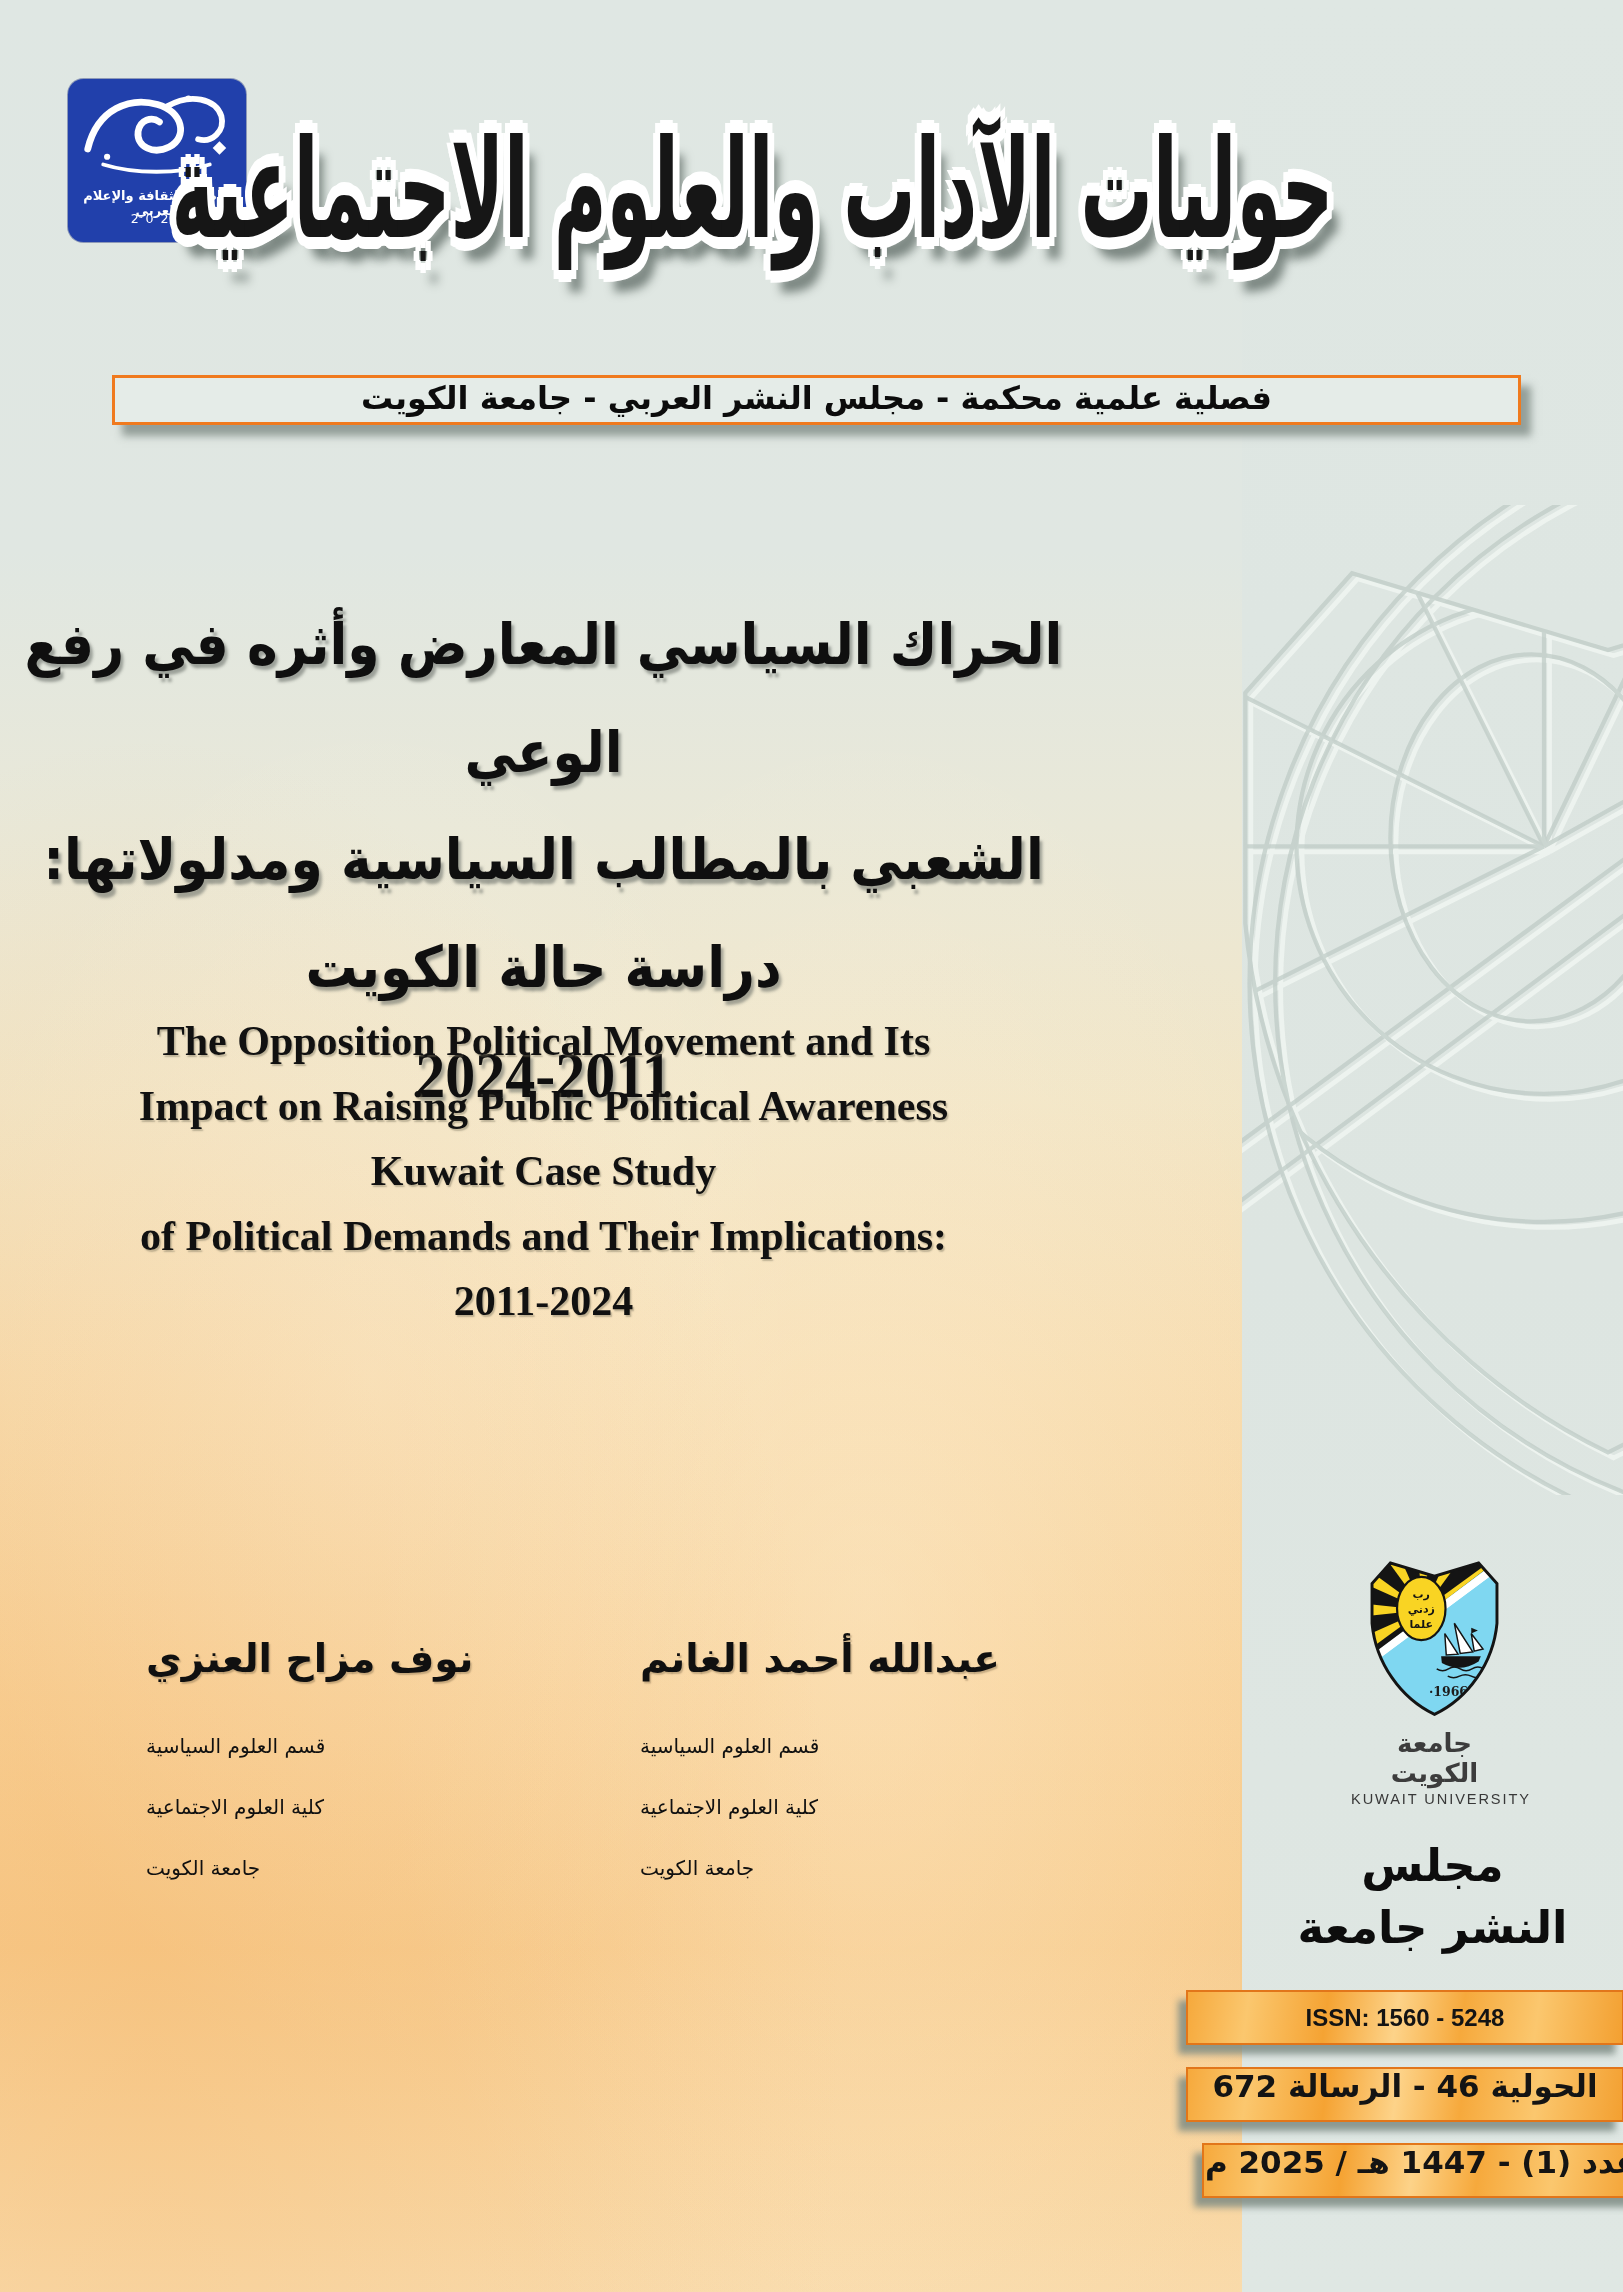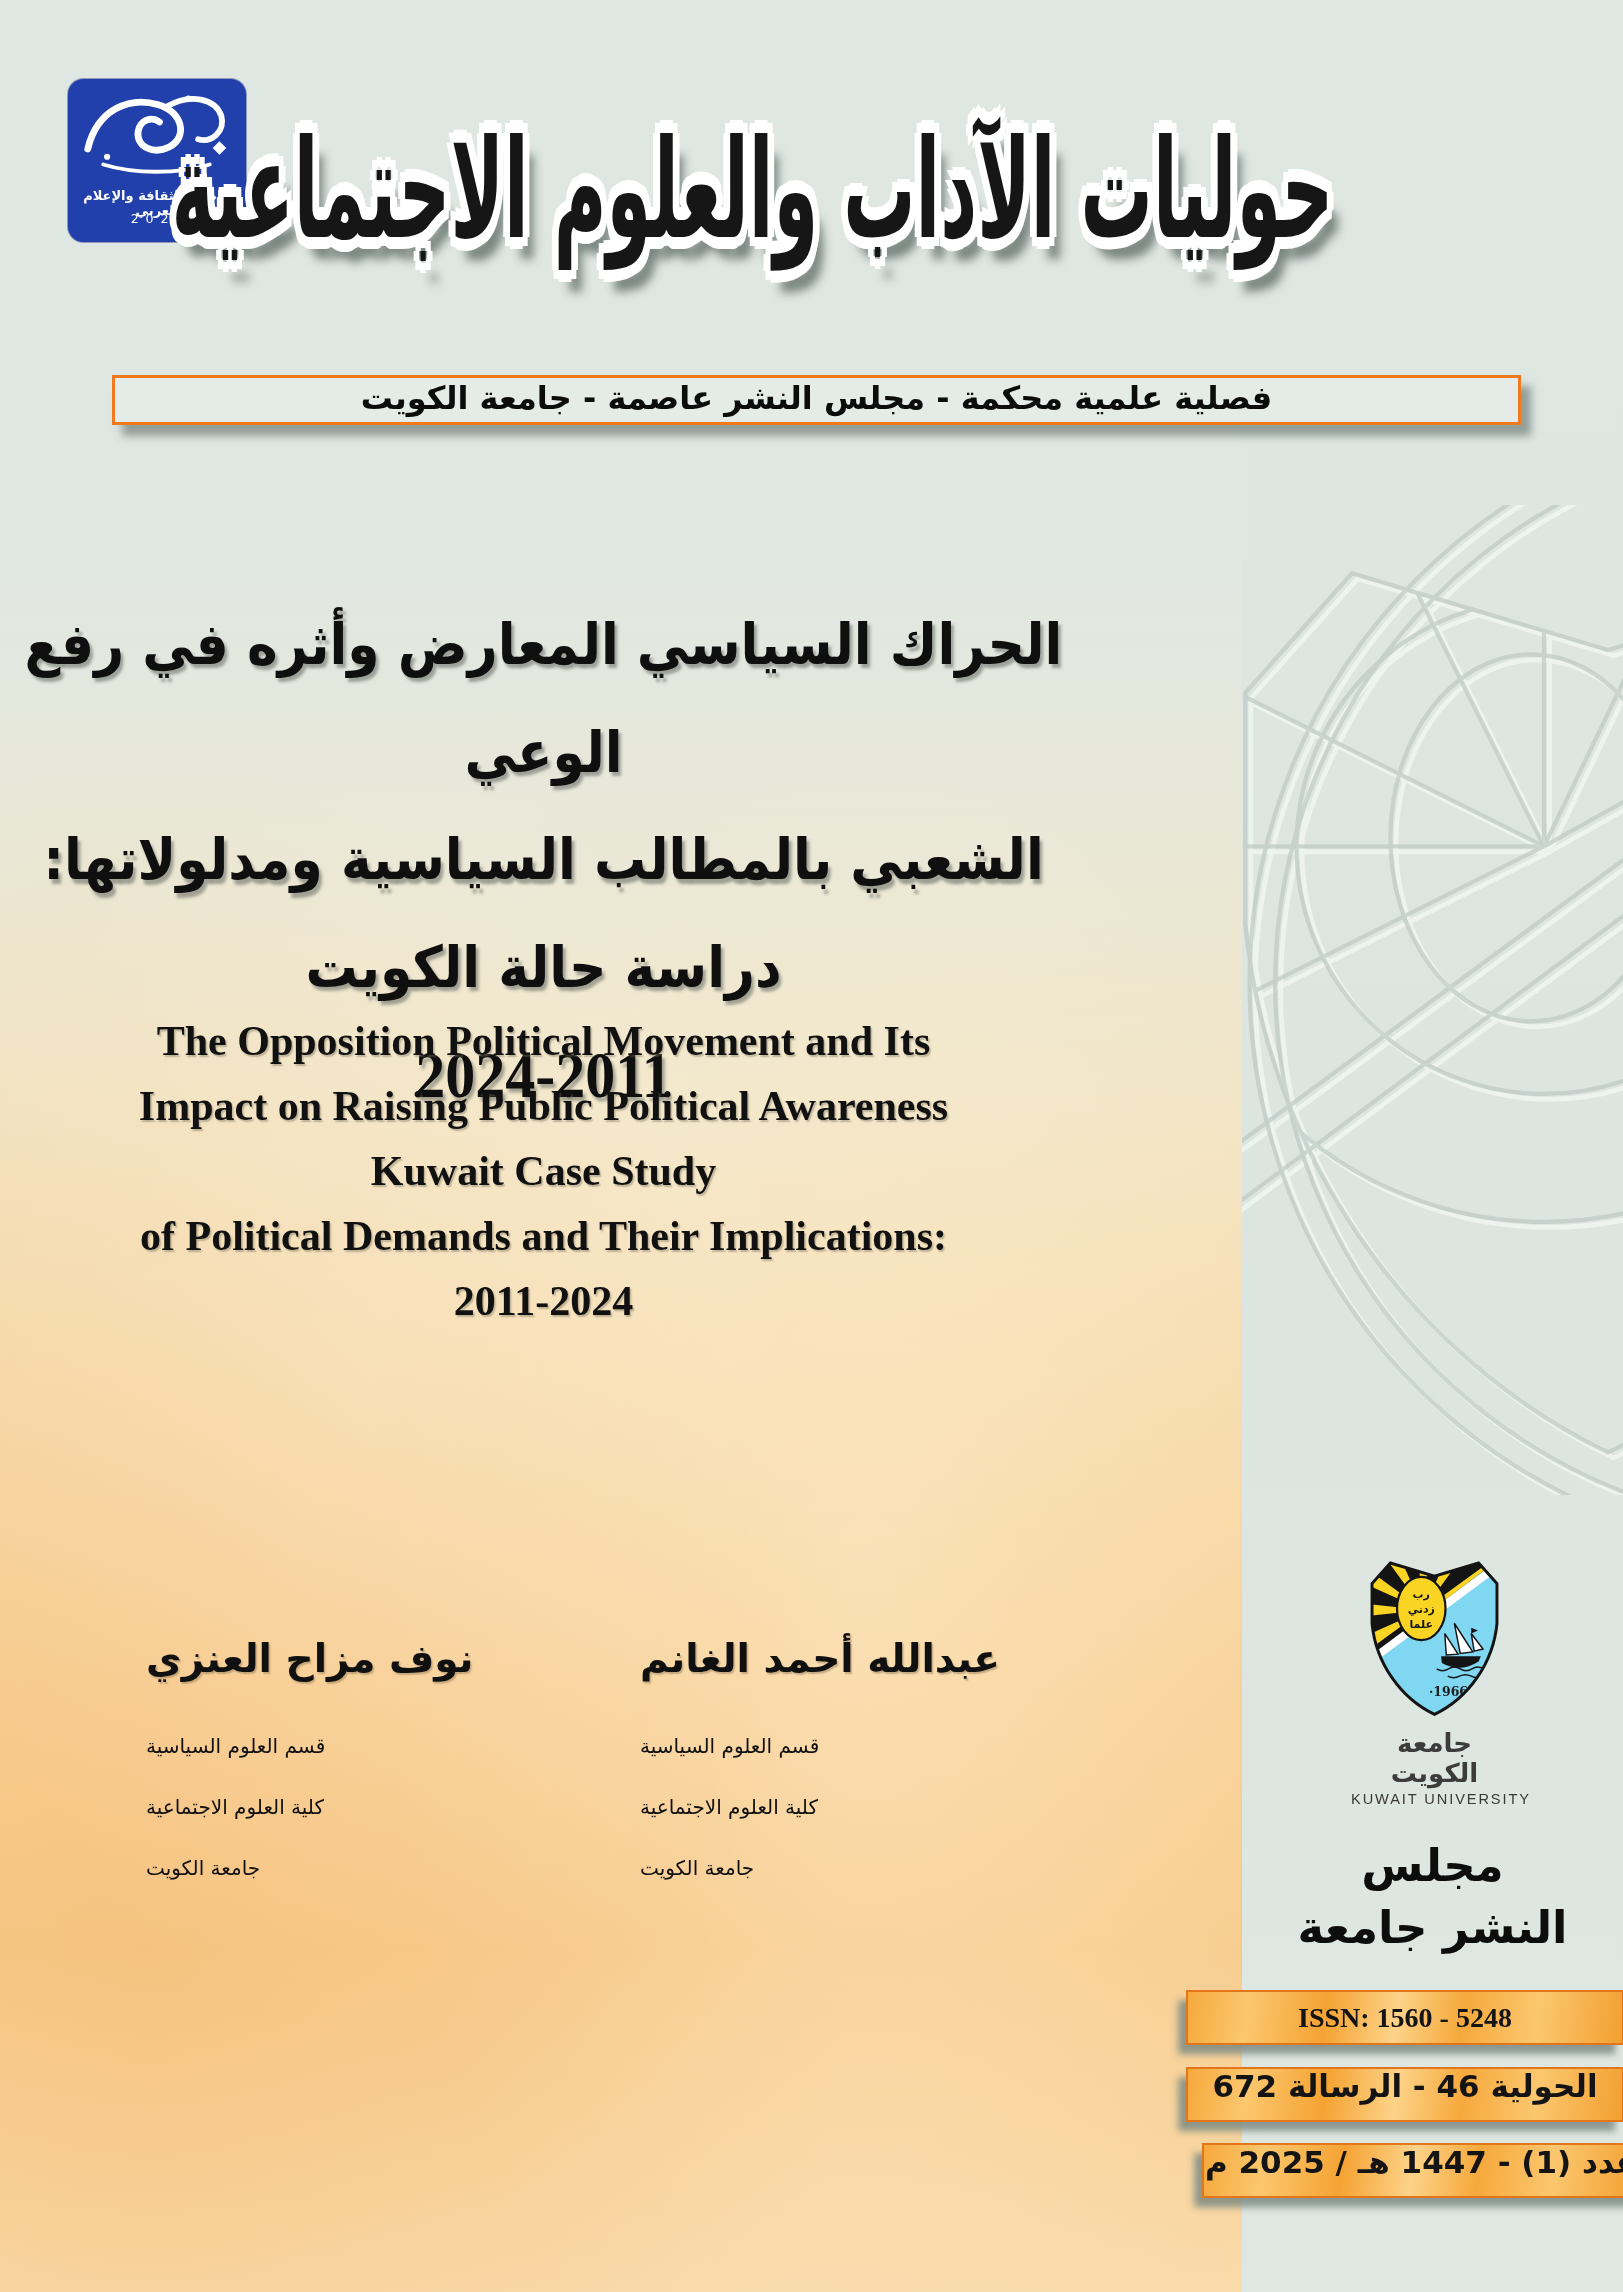--- a/index.html
+++ b/index.html
@@ -66,21 +66,21 @@
   .ku-name-en{font-family:"Liberation Sans",sans-serif;font-size:14.6px;letter-spacing:1.9px;
     color:#383838;margin-top:2.9px;white-space:nowrap;}
   .council{position:absolute;left:1248px;top:1835px;width:369px;text-align:center;direction:rtl;
     font-size:45px;font-weight:bold;color:#0d0d0d;line-height:62px;}
   .badge{position:absolute;left:1186px;width:438px;height:55px;box-sizing:border-box;
     border:2.9px solid #e2761a;
     background:linear-gradient(98deg,#f6a93c 0%,#fbc76e 14%,#f5a333 32%,#fdd389 48%,
       #f6a93c 63%,#fbc76e 80%,#f3a031 100%);
     box-shadow:-7.8px 9.7px 6.8px rgba(125,139,132,.85);
     display:flex;align-items:center;justify-content:center;color:#141414;}
-  .badge-issn{top:1990px;font-family:Liberation Serif, serif;font-weight:bold;font-size:28px;justify-content:center;}
+  .badge-issn{top:1990px;font-family:Liberation Sans, sans-serif;font-weight:bold;font-size:24px;justify-content:center;}
   .badge-ar{font-weight:bold;font-size:31px;direction:rtl;padding-bottom:18px;}
   .badge-annal{top:2067px;}
   .badge-issue{top:2143px;margin-left:16px;}
 </style>
 </head>
 <body>
 
 <div class="page">
 
   <div class="right-panel">
@@ -128,21 +128,21 @@
     </svg>
     <div class="cap-caption">عاصمة الثقافة والإعلام العربي</div>
     <div class="cap-year">2025</div>
   </div>
 
   <div class="masthead-title">
     <div class="mt-text">حوليات الآداب والعلوم الاجتماعية</div>
   </div>
 
   <div class="banner">
-    <div class="banner-text" dir="rtl">فصلية علمية محكمة - مجلس النشر عاصمة - جامعة الكويت</div>
+    <div class="banner-text" dir="rtl">فصلية علمية محكمة - مجلس النشر العربي - جامعة الكويت</div>
   </div>
 
   <div class="title-ar">
     <div>الحراك السياسي المعارض وأثره في رفع الوعي</div>
     <div>الشعبي بالمطالب السياسية ومدلولاتها:</div>
     <div>دراسة حالة الكويت</div>
     <div class="year-line">2024-2011</div>
   </div>
 
   <div class="title-en">

